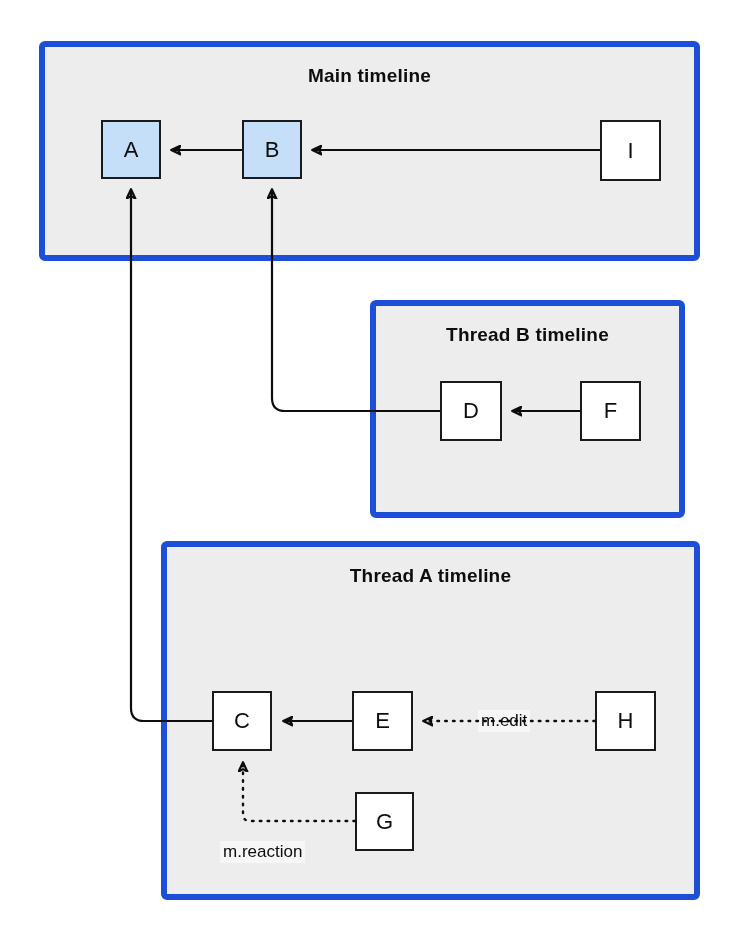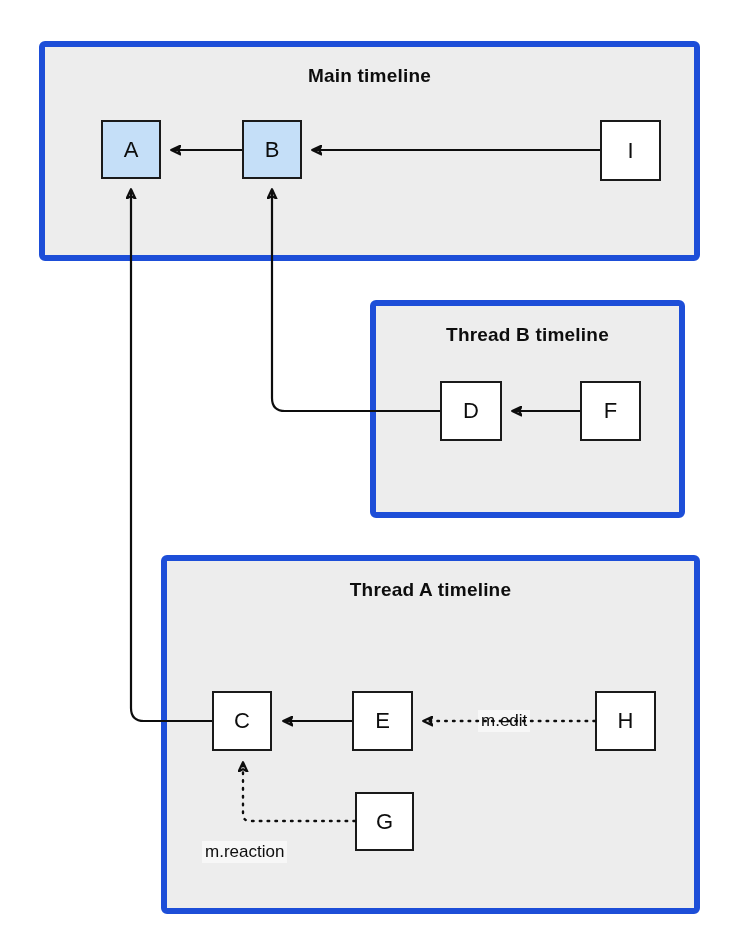--- a/index.html
+++ b/index.html
@@ -87,21 +87,21 @@
 
 <div id="canvas">
 
   <div class="layer-groups">
     <div class="timeline-group" id="group-main" style="left: 39px; top: 41px; width: 661px; height: 220px;">
       <div class="group-title" style="top: 18px;">Main timeline</div>
     </div>
     <div class="timeline-group" id="group-thread-b" style="left: 370px; top: 300px; width: 315px; height: 218px;">
       <div class="group-title" style="top: 18px;">Thread B timeline</div>
     </div>
-    <div class="timeline-group" id="group-thread-a" style="left: 161px; top: 555px; width: 539px; height: 359px;">
+    <div class="timeline-group" id="group-thread-a" style="left: 161px; top: 541px; width: 539px; height: 359px;">
       <div class="group-title" style="top: 18px;">Thread A timeline</div>
     </div>
   </div>
 
   <svg class="wires layer-under" viewBox="0 0 756 942">
     <defs>
       <marker id="arrow" markerWidth="11" markerHeight="11" refX="9.2" refY="5.5" orient="auto" markerUnits="userSpaceOnUse">
         <path d="M 0.6 1.1 L 10 5.5 L 0.6 9.9 L 3.1 5.5 Z" fill="#0d0d0d" stroke="#0d0d0d" stroke-width="0.9" stroke-linejoin="round"></path>
       </marker>
     </defs>
@@ -148,16 +148,16 @@
     <div class="node" id="node-H" style="left: 595px; top: 691px; width: 61px; height: 60px; background: rgb(255, 255, 255);">
       <span>H</span>
     </div>
     <div class="node" id="node-G" style="left: 355px; top: 792px; width: 59px; height: 59px; background: rgb(255, 255, 255);">
       <span>G</span>
     </div>
   </div>
 
   <div class="layer-labels">
     <div class="edge-label" id="label-m-edit" style="left: 478px; top: 710px;">m.edit</div>
-    <div class="edge-label" id="label-m-reaction" style="left: 202px; top: 841px;">m.reaction</div>
+    <div class="edge-label" id="label-m-reaction" style="left: 220px; top: 841px;">m.reaction</div>
   </div>
 
 </div>
 
 </body></html>

